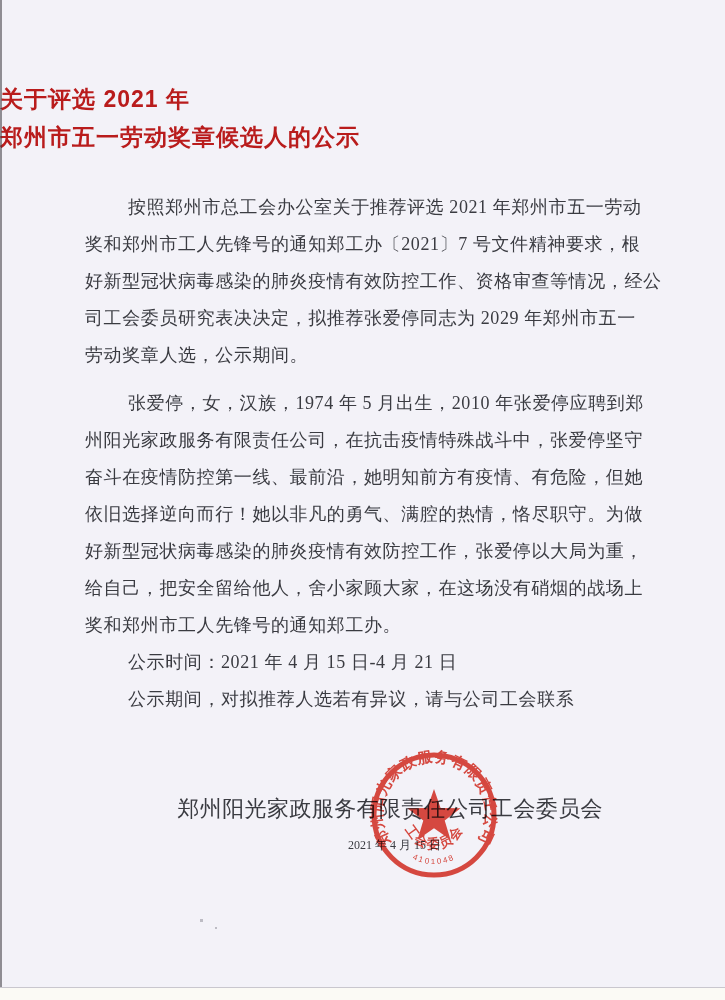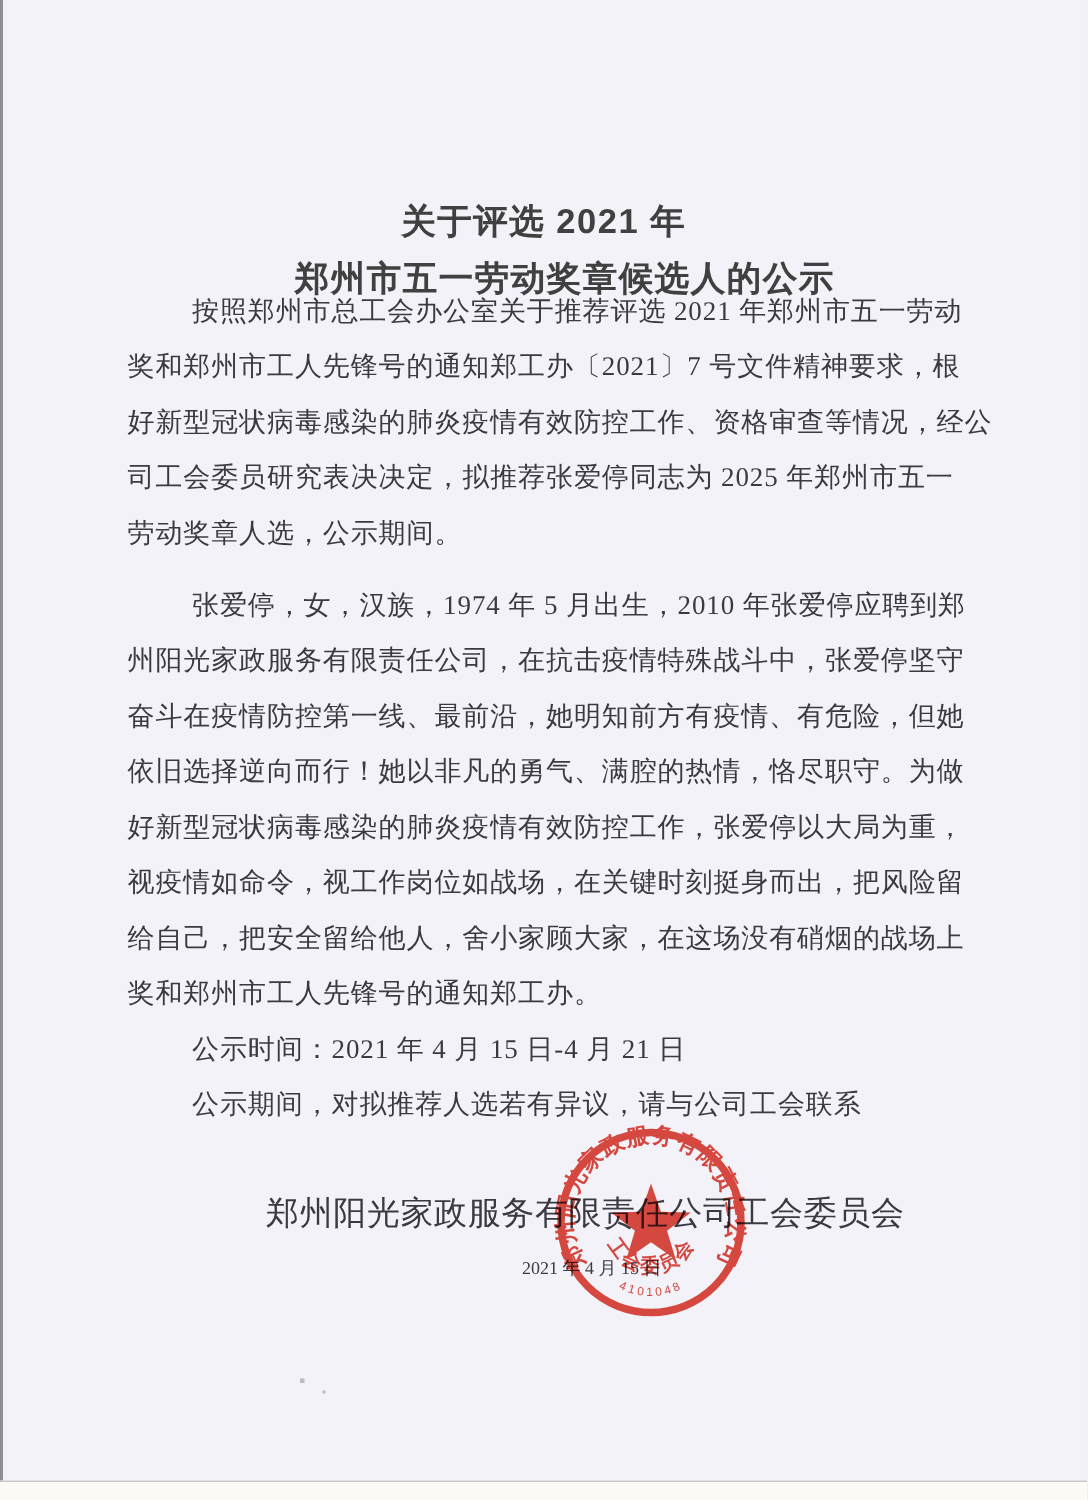--- a/index.html
+++ b/index.html
@@ -27,30 +27,29 @@
     background: #fbfaf5;
     border-top: 1px solid #c9c7ce;
   }
   .speck { position: absolute; background: #9a98a2; opacity: .6; }
   .speck.s1 { left: 200px; top: 919px; width: 3px; height: 3px; }
   .speck.s2 { left: 215px; top: 927px; width: 2px; height: 2px; }
 
   
   .title-block {
     position: absolute; top: 84px; left: 0; width: 100%;
-    text-align: center;
-    color: #404040;
+    text-align: left;
+    color: #b91c1c;
     font-family: "Liberation Sans", "DejaVu Sans", sans-serif;
-    margin-top: 48px;
   }
   .title-line {
     font-size: 23px; font-weight: bold; line-height: 30px;
     letter-spacing: 1px;
   }
-  .title-line + .title-line { margin-top: 8px; padding-left: 28px; }
+  .title-line + .title-line { margin-top: 8px; }
 
   
   .body-block {
     position: absolute; top: 178px; left: 85px; width: 560px;
     font-size: 18px; letter-spacing: 0.6px;
   }
   .body-line {
     height: 37px; line-height: 37px; white-space: nowrap;
   }
   .para .body-line:first-child { padding-left: 43px; margin-top: 11px; }
@@ -86,30 +85,29 @@
   <div class="title-block">
     <div class="title-line">关于评选 2021 年</div>
     <div class="title-line">郑州市五一劳动奖章候选人的公示</div>
   </div>
 
   <div class="body-block">
     <div class="para">
         <div class="body-line">按照郑州市总工会办公室关于推荐评选 2021 年郑州市五一劳动</div>
         <div class="body-line">奖和郑州市工人先锋号的通知郑工办〔2021〕7 号文件精神要求，根</div>
         <div class="body-line">好新型冠状病毒感染的肺炎疫情有效防控工作、资格审查等情况，经公</div>
-        <div class="body-line">司工会委员研究表决决定，拟推荐张爱停同志为 2025 年郑州市五一</div>
+        <div class="body-line">司工会委员研究表决决定，拟推荐张爱停同志为 2029 年郑州市五一</div>
         <div class="body-line">劳动奖章人选，公示期间。</div>
       </div>
     <div class="para">
         <div class="body-line">张爱停，女，汉族，1974 年 5 月出生，2010 年张爱停应聘到郑</div>
         <div class="body-line">州阳光家政服务有限责任公司，在抗击疫情特殊战斗中，张爱停坚守</div>
         <div class="body-line">奋斗在疫情防控第一线、最前沿，她明知前方有疫情、有危险，但她</div>
         <div class="body-line">依旧选择逆向而行！她以非凡的勇气、满腔的热情，恪尽职守。为做</div>
         <div class="body-line">好新型冠状病毒感染的肺炎疫情有效防控工作，张爱停以大局为重，</div>
-        <div class="body-line">视疫情如命令，视工作岗位如战场，在关键时刻挺身而出，把风险留</div>
         <div class="body-line">给自己，把安全留给他人，舍小家顾大家，在这场没有硝烟的战场上</div>
         <div class="body-line">奖和郑州市工人先锋号的通知郑工办。</div>
       </div>
     <div class="info-block">
         <div class="body-line">公示时间：2021 年 4 月 15 日-4 月 21 日</div>
         <div class="body-line">公示期间，对拟推荐人选若有异议，请与公司工会联系</div>
       </div>
   </div>
 
   <div class="signature-line">郑州阳光家政服务有限责任公司工会委员会</div>

